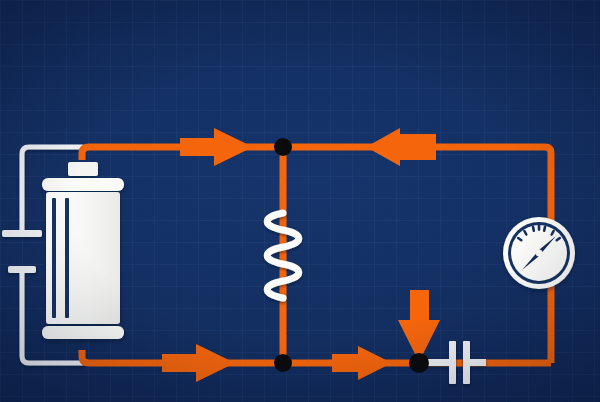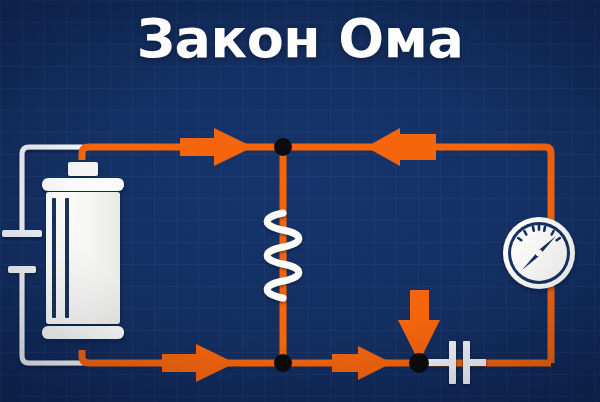--- a/index.html
+++ b/index.html
@@ -168,15 +168,14 @@
       </g>
 
       <path d="M556,236 L538.5,256.5 L522,270 L539.5,249.5 Z" fill="#132c5b"></path>
       <circle cx="539" cy="253" r="3.4" fill="#fbfbf9"></circle>
     </g>
 
   </svg>
 
   <div id="vignette"></div>
 
-  <div id="title">Закон Ома</div>
 
 </div>
 
 </body></html>

